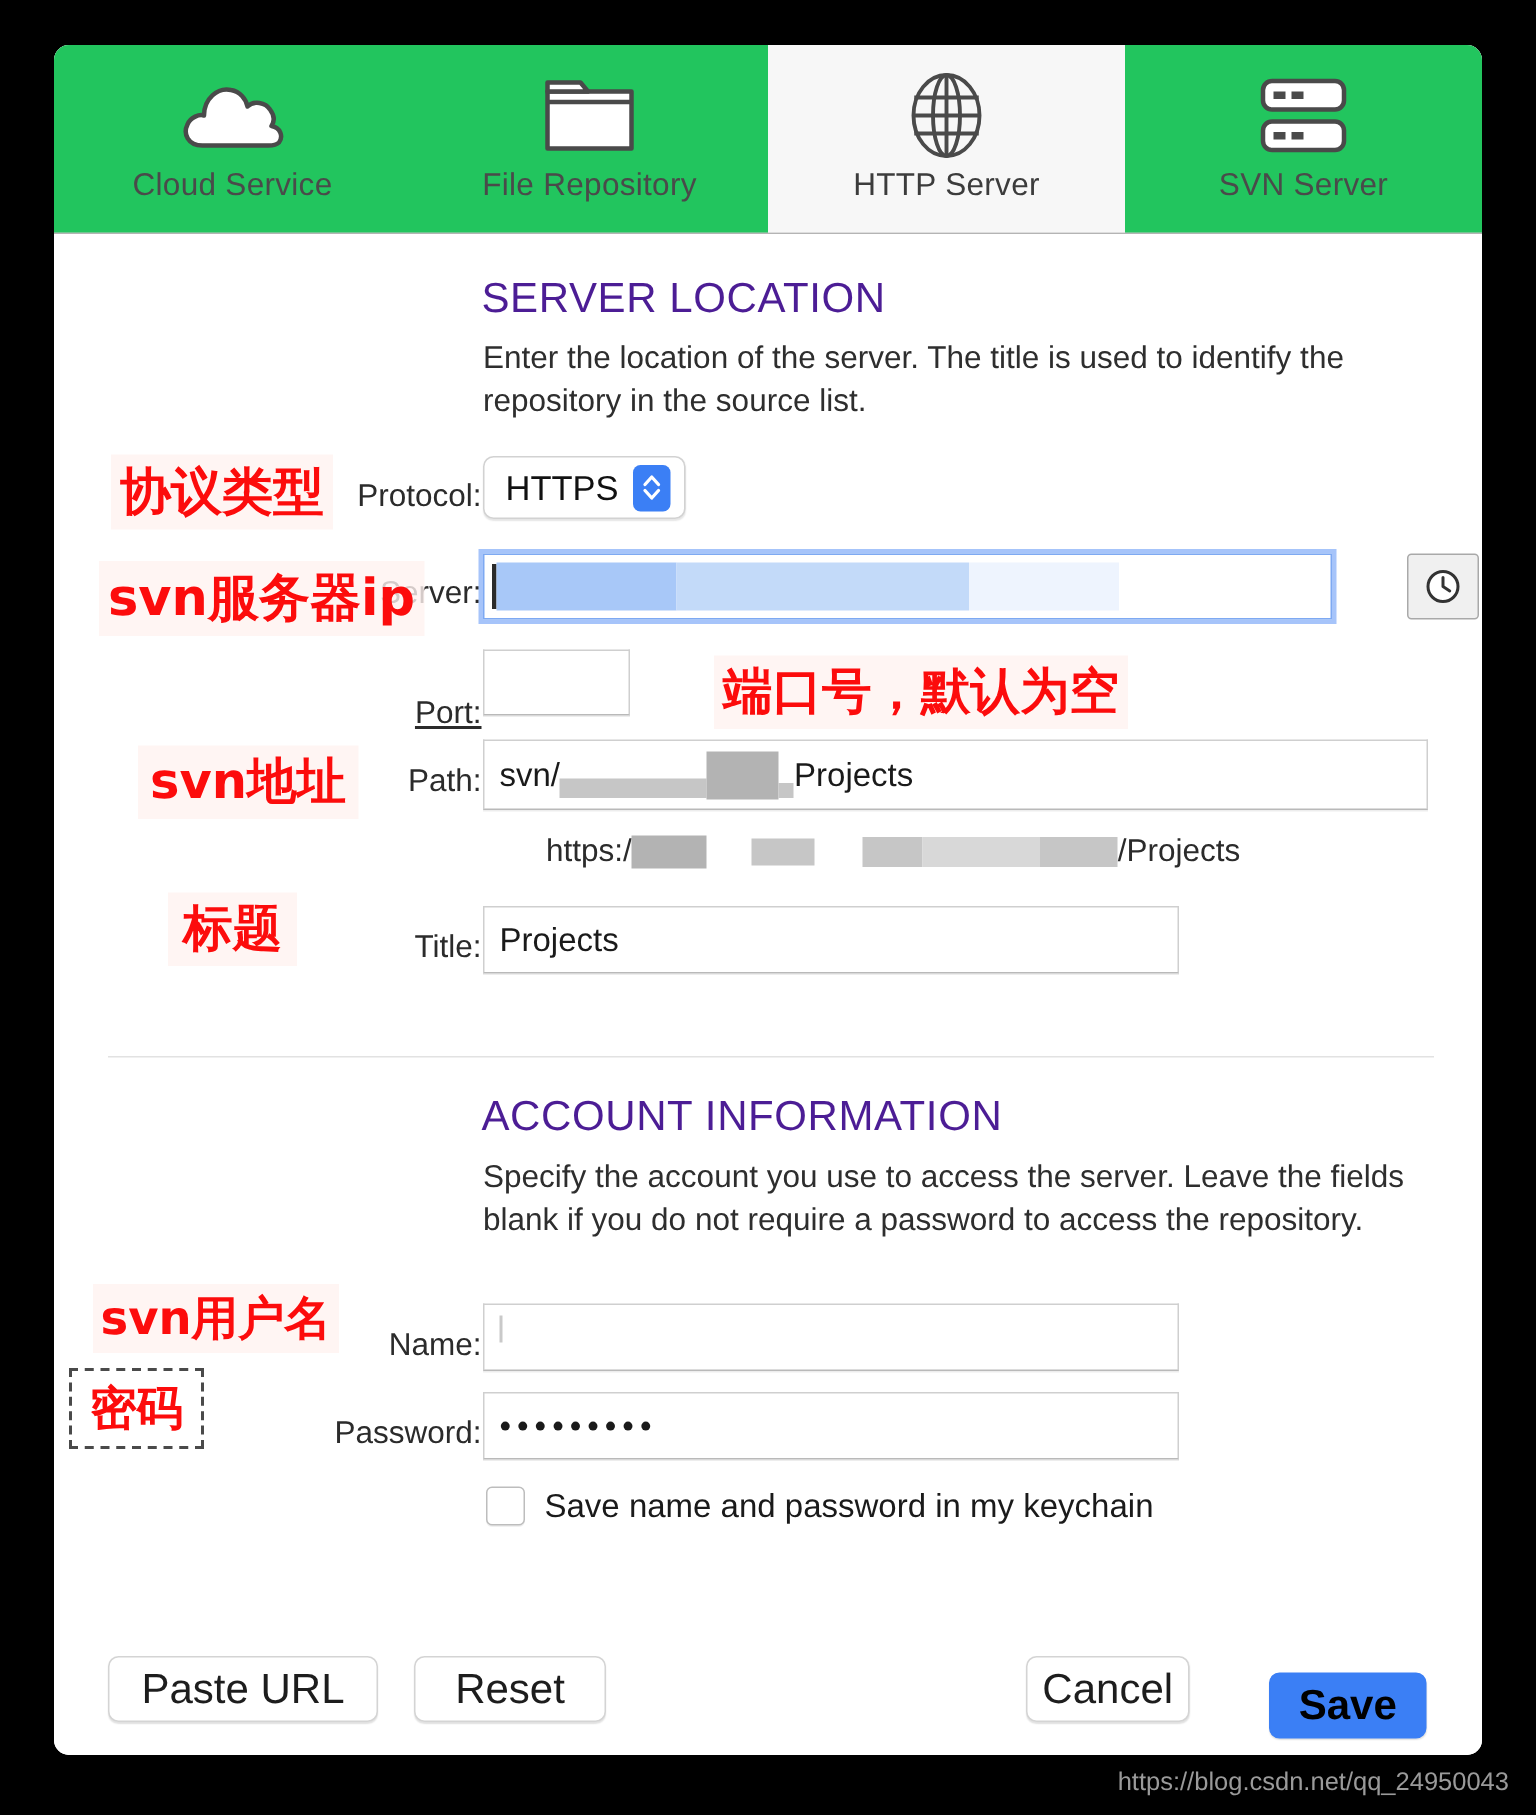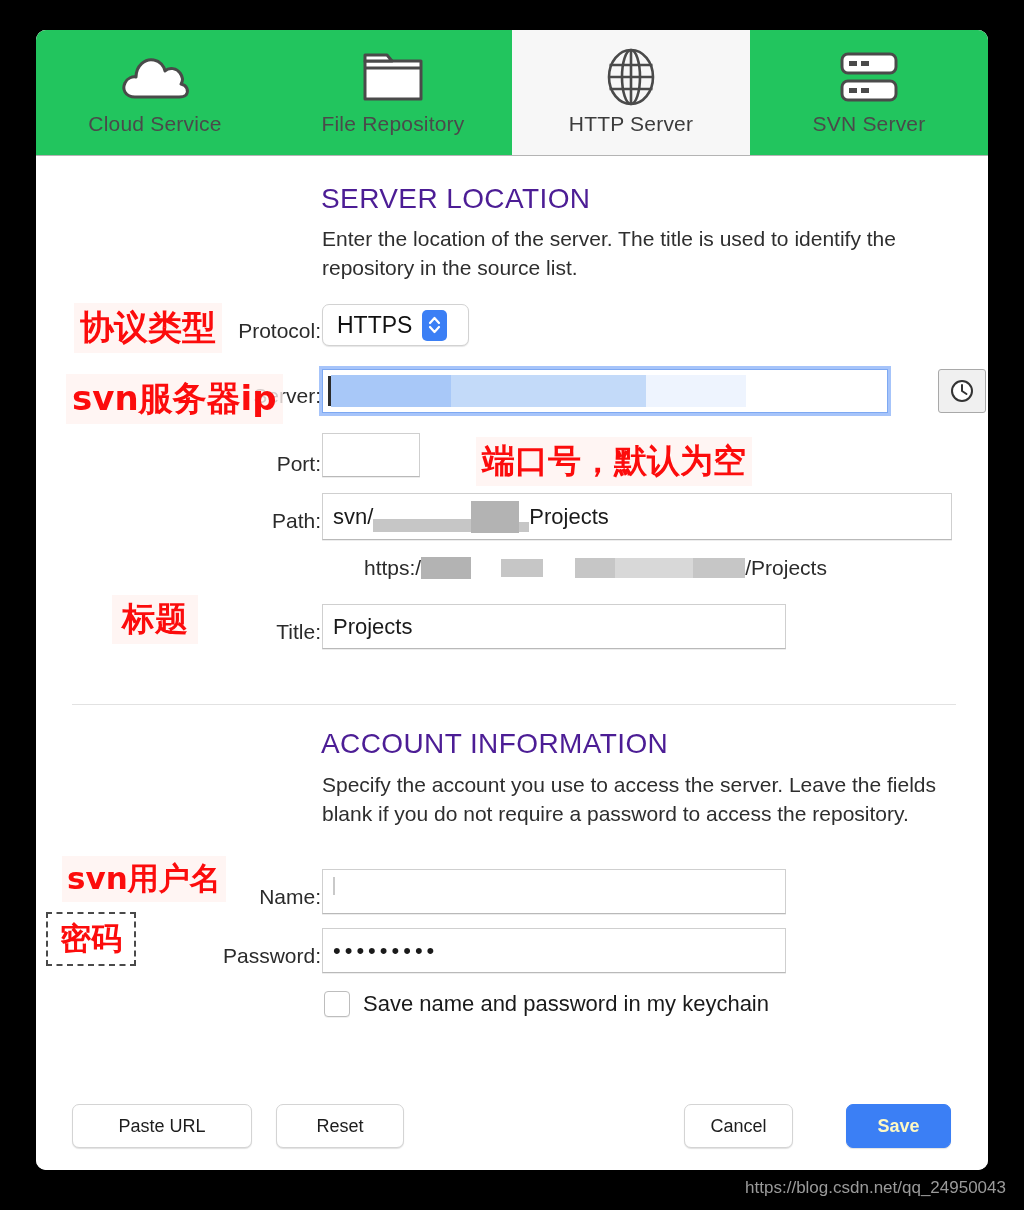--- a/index.html
+++ b/index.html
@@ -180,29 +180,30 @@
 
   
   .btn {
     position: absolute;
     box-sizing: border-box;
     height: 44px;
     border-radius: 7px;
     border: 1px solid #d4d4d4;
     background: #fff;
     display: flex; align-items: center; justify-content: center;
-    font-size: 18px;
+    font-size: 28px;
     color: #1d1d1d;
     box-shadow: 0 1px 1px rgba(0,0,0,0.12);
   }
   .btn.primary {
     background: #3b7ff5;
     border-color: #3b7ff5;
-    color: #fef9c3;
+    color: #000000;
     font-weight: bold;
+    margin-top: 11px;
   }
 
   
   .anno {
     position: absolute;
     color: #fc0c0c;
     font-weight: bold;
     background: rgba(255,243,240,0.80);
     white-space: nowrap;
     font-family: "DejaVu Sans", "Liberation Sans", sans-serif;
@@ -279,21 +280,21 @@
 
     </div>
 
     <div class="content">
 
       <div class="section-title" style="left:285px; top:27px;">SERVER LOCATION</div>
 
       <div class="section-desc" style="left:286px; top:68px;">Enter the location of the server. The title is used to identify the repository in the source list.</div>
 
       <div class="row-label" style="left:55px; top:163px;">Protocol:</div>
-      <div class="popup" style="left:286px; top:148px; width:147px;">
+      <div class="popup" style="left:286px; top:148px; width:135px;">
         <span>HTTPS</span>
         <span class="stepper">
           <svg width="15" height="22" viewBox="0 0 15 22">
             <path d="M3 9 L7.5 4 L12 9" fill="none" stroke="#fff" stroke-width="2.2" stroke-linecap="round" stroke-linejoin="round"></path>
             <path d="M3 13 L7.5 18 L12 13" fill="none" stroke="#fff" stroke-width="2.2" stroke-linecap="round" stroke-linejoin="round"></path>
           </svg>
         </span>
       </div>
 
       <div class="row-label" style="left:55px; top:228px;">Server:</div>
@@ -304,21 +305,21 @@
         <span style="display:inline-block;width:100px;height:32px;background:#eef4fe;"></span>
         <span></span>
       </div>
       <div class="iconbtn" style="left:902px; top:213px; width:48px; height:44px;">
         <svg width="26" height="26" viewBox="0 0 26 26">
           <circle cx="13" cy="13" r="10" fill="#fff" stroke="#333" stroke-width="2"></circle>
           <path d="M13 7 L13 13 L17.5 16" fill="none" stroke="#333" stroke-width="2" stroke-linecap="round" stroke-linejoin="round"></path>
         </svg>
       </div>
 
-      <div class="row-label" style="left:55px; top:296px;">Port:</div>
+      <div class="row-label" style="left:55px; top:308px;text-decoration:underline;">Port:</div>
       <div class="tfield" style="left:286px; top:277px; width:98px; height:44px;">
         <span></span>
       </div>
 
       <div class="row-label" style="left:55px; top:353px;text-align:right;">Path:</div>
       <div class="tfield" style="left:286px; top:337px; width:630px; height:47px; padding:0 10px;">
         <span>svn/</span>
         <span class="redact soft" style="width:98px;height:13px;align-self:flex-end;margin-bottom:7px;"></span>
         <span class="redact" style="width:48px;height:32px;"></span>
         <span class="redact soft" style="width:10px;height:10px;align-self:flex-end;margin-bottom:7px;"></span>
@@ -371,20 +372,21 @@
 
     </div>
   </div>
 
   <div class="anno" style="left:74px; top:303px; font-size:34px; padding:2px 6px;">协议类型</div>
 
   <div class="anno" style="left:66px; top:374px; font-size:34px; padding:2px 6px;">svn服务器ip</div>
 
   <div class="anno" style="left:476px; top:437px; font-size:33px; padding:2px 6px;">端口号，默认为空</div>
 
+  <div class="anno" style="left:92px; top:497px; font-size:33px; padding:2px 8px;">svn地址</div>
 
   <div class="anno" style="left:112px; top:595px; font-size:33px; padding:2px 10px;">标题</div>
 
   <div class="anno" style="left:62px; top:856px; font-size:31px; padding:2px 5px;">svn用户名</div>
 
   <div class="anno boxed" style="left:46px; top:912px; font-size:31px;">密码</div>
 
   <div class="watermark">https://blog.csdn.net/qq_24950043</div>
 
 </div>

